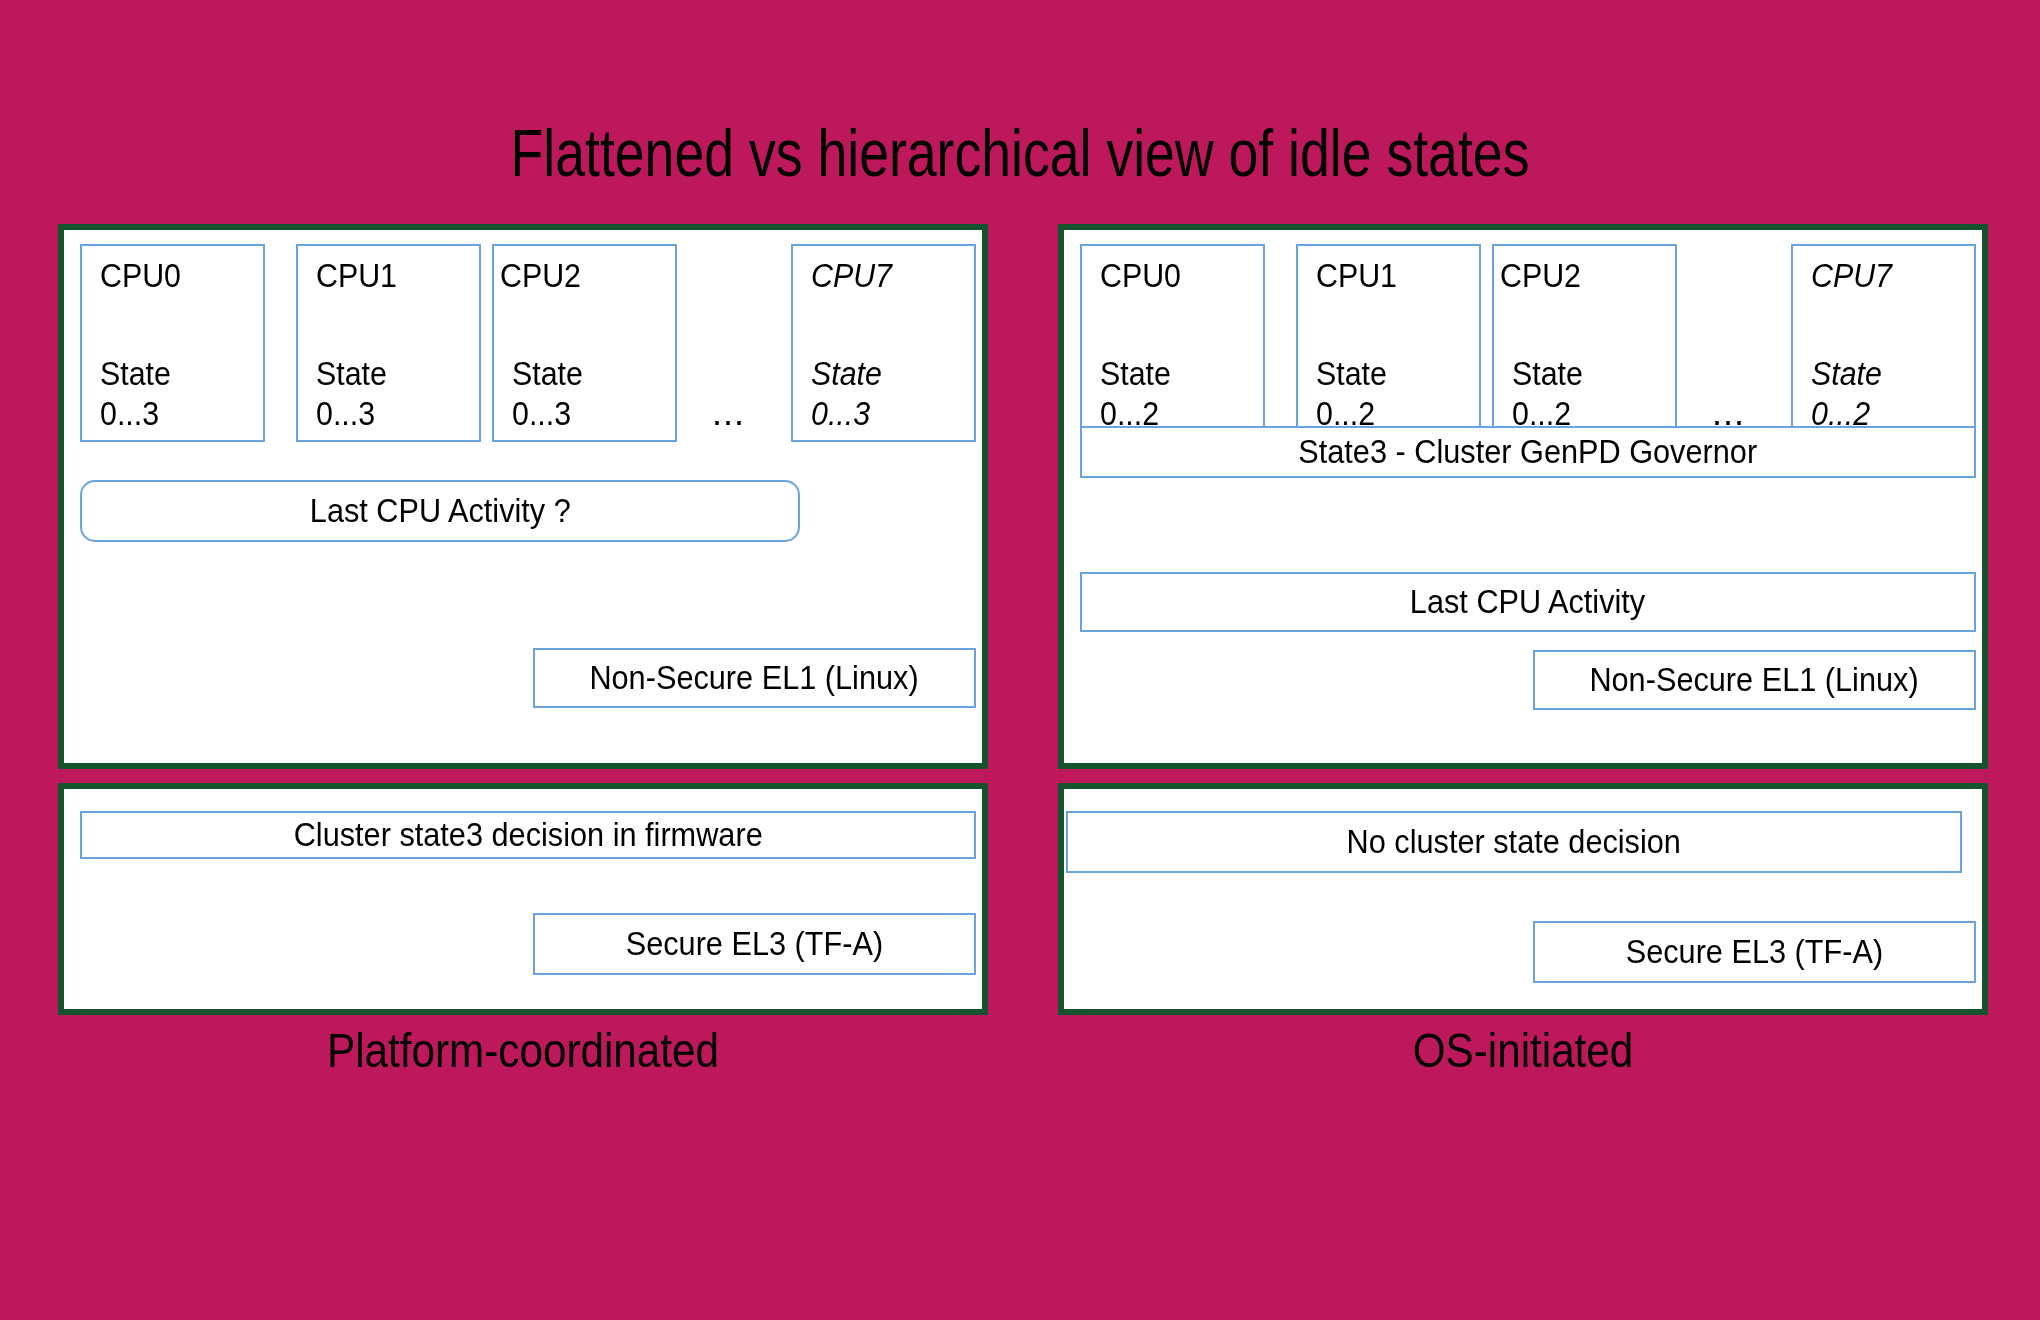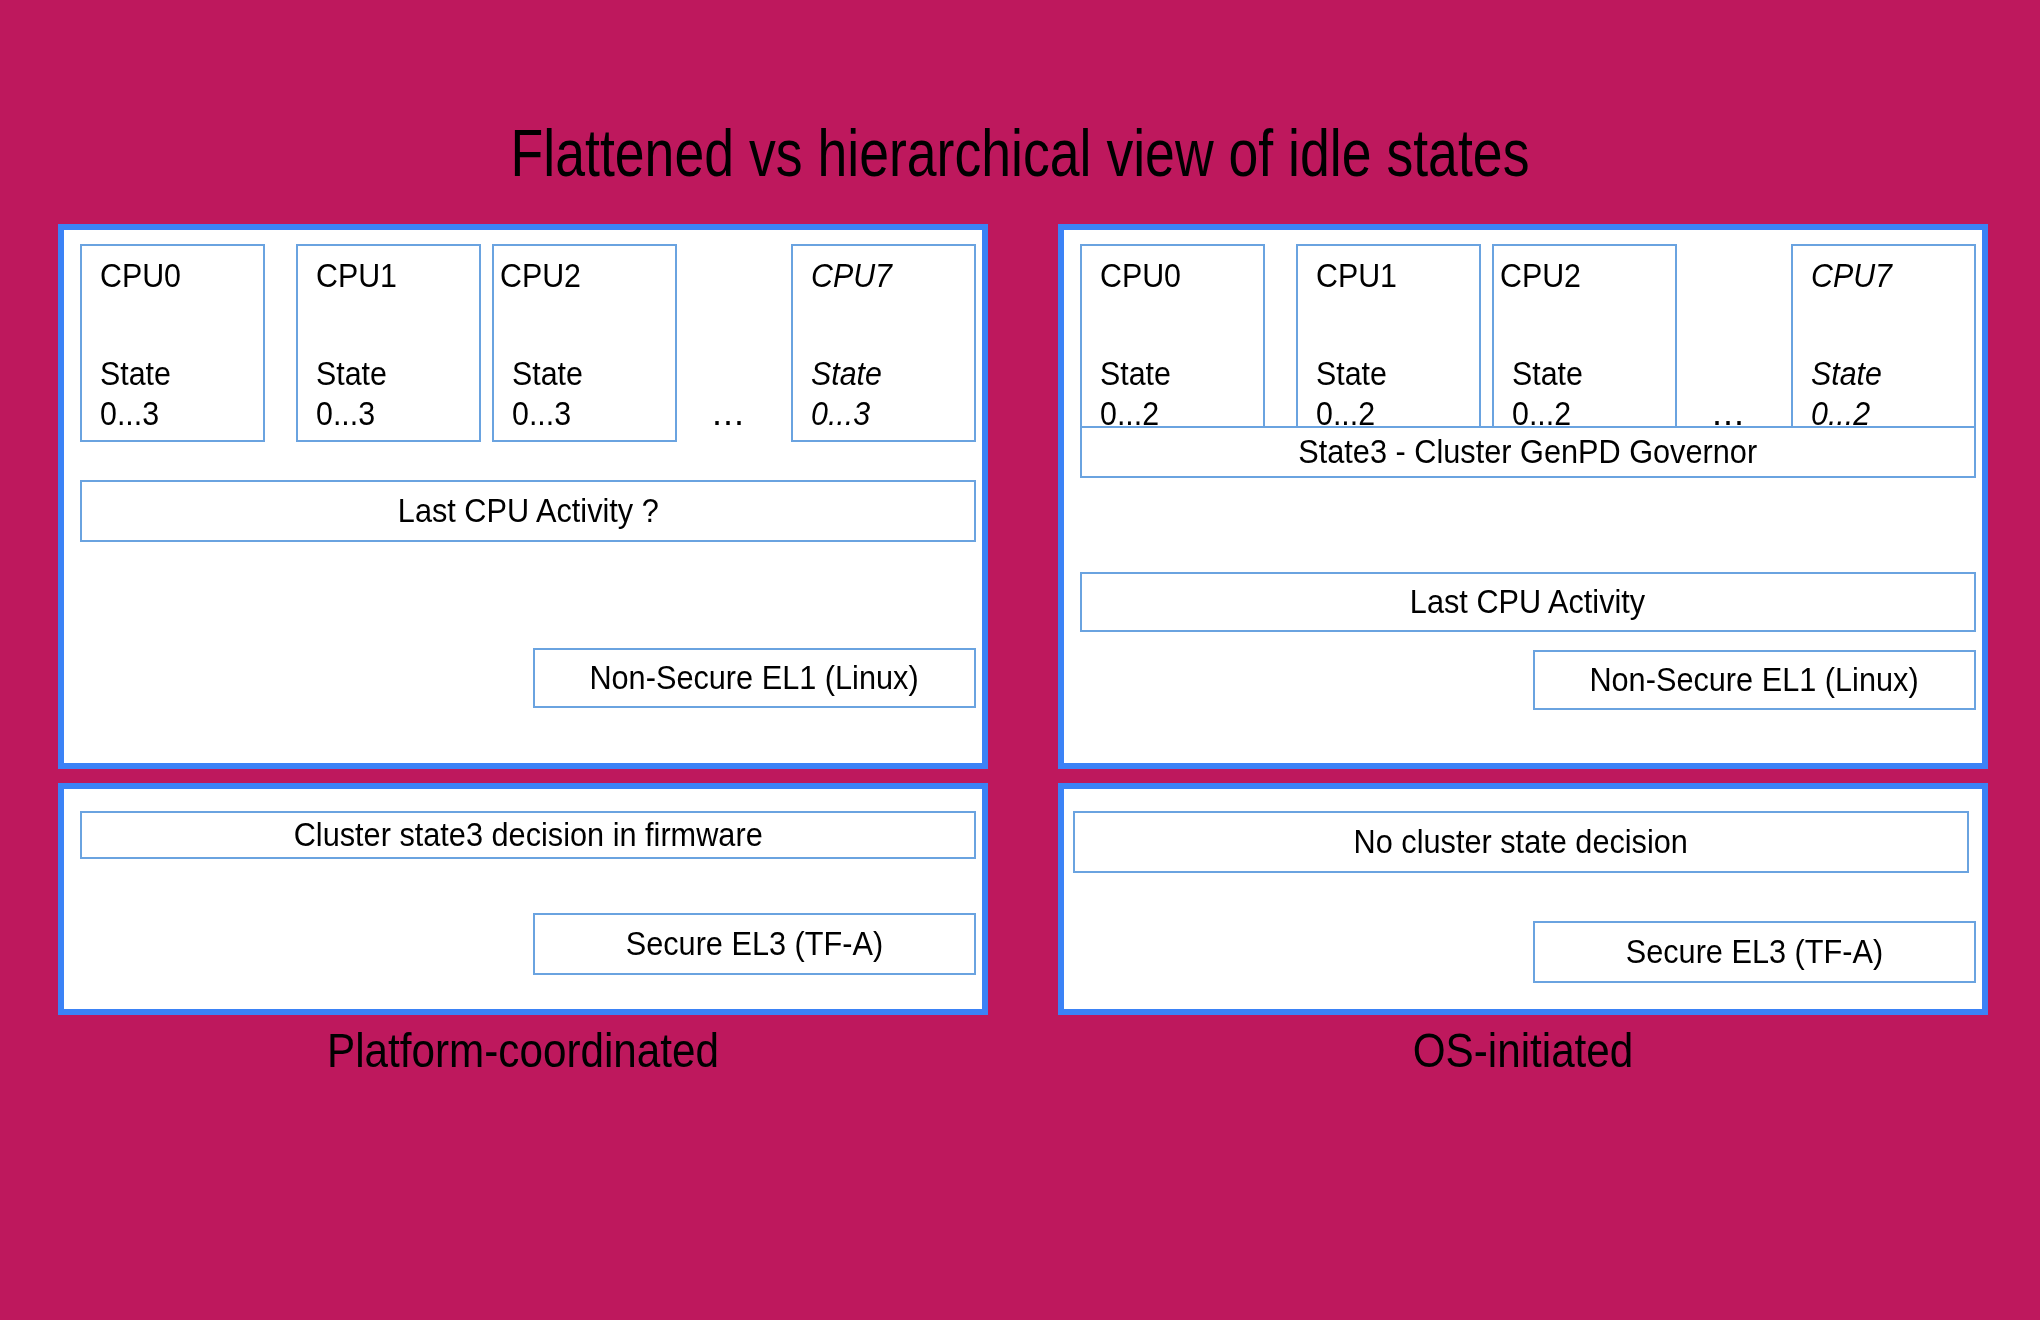--- a/index.html
+++ b/index.html
@@ -32,21 +32,21 @@
     font-stretch: condensed;
     transform: scaleX(0.80);
     transform-origin: center top;
     white-space: nowrap;
     color: #000;
   }
 
   
   .panel {
     position: absolute;
-    border: 6px solid #3b82f6;
+    border: 6px solid #14532d;
     background: #ffffff;
   }
 
   #panel-left-top   { left: 58px;  top: 224px; width: 930px; height: 545px; }
   #panel-left-bot   { left: 58px;  top: 783px; width: 930px; height: 232px; }
   #panel-right-top  { left: 1058px; top: 224px; width: 930px; height: 545px; }
   #panel-right-bot  { left: 1058px; top: 783px; width: 930px; height: 232px; }
 
   
   .cpu-row {
@@ -112,32 +112,32 @@
 
   .bar-text {
     font-size: 33px;
     line-height: 1.1;
     transform: scaleX(0.93);
     white-space: nowrap;
     color: #000;
   }
 
   
-  #bar-left-activity { left: 16px; top: 250px; width: 896px; height: 62px; }
+  #bar-left-activity { left: 16px; top: 250px; width: 720px; height: 62px; border-radius: 15px; }
   #bar-left-el1      { left: 469px; top: 418px; width: 443px; height: 60px; }
 
   
   #bar-right-genpd    { left: 16px; top: 196px; width: 896px; height: 52px; }
   #bar-right-activity { left: 16px; top: 298px; width: 896px; height: 60px; margin-top: 44px; }
   #bar-right-el1      { left: 469px; top: 420px; width: 443px; height: 60px; }
 
   
   #bar-left-fw   { left: 16px; top: 22px;  width: 896px; height: 48px; }
   #bar-left-el3  { left: 469px; top: 124px; width: 443px; height: 62px; }
-  #bar-right-fw  { left: 9px; top: 22px;  width: 896px; height: 62px; }
+  #bar-right-fw  { left: 2px; top: 22px;  width: 896px; height: 62px; }
   #bar-right-el3 { left: 469px; top: 132px; width: 443px; height: 62px; }
 
   
   .caption {
     position: absolute;
     text-align: center;
     font-size: 48px;
     line-height: 1.1;
     transform: scaleX(0.88);
     white-space: nowrap;

